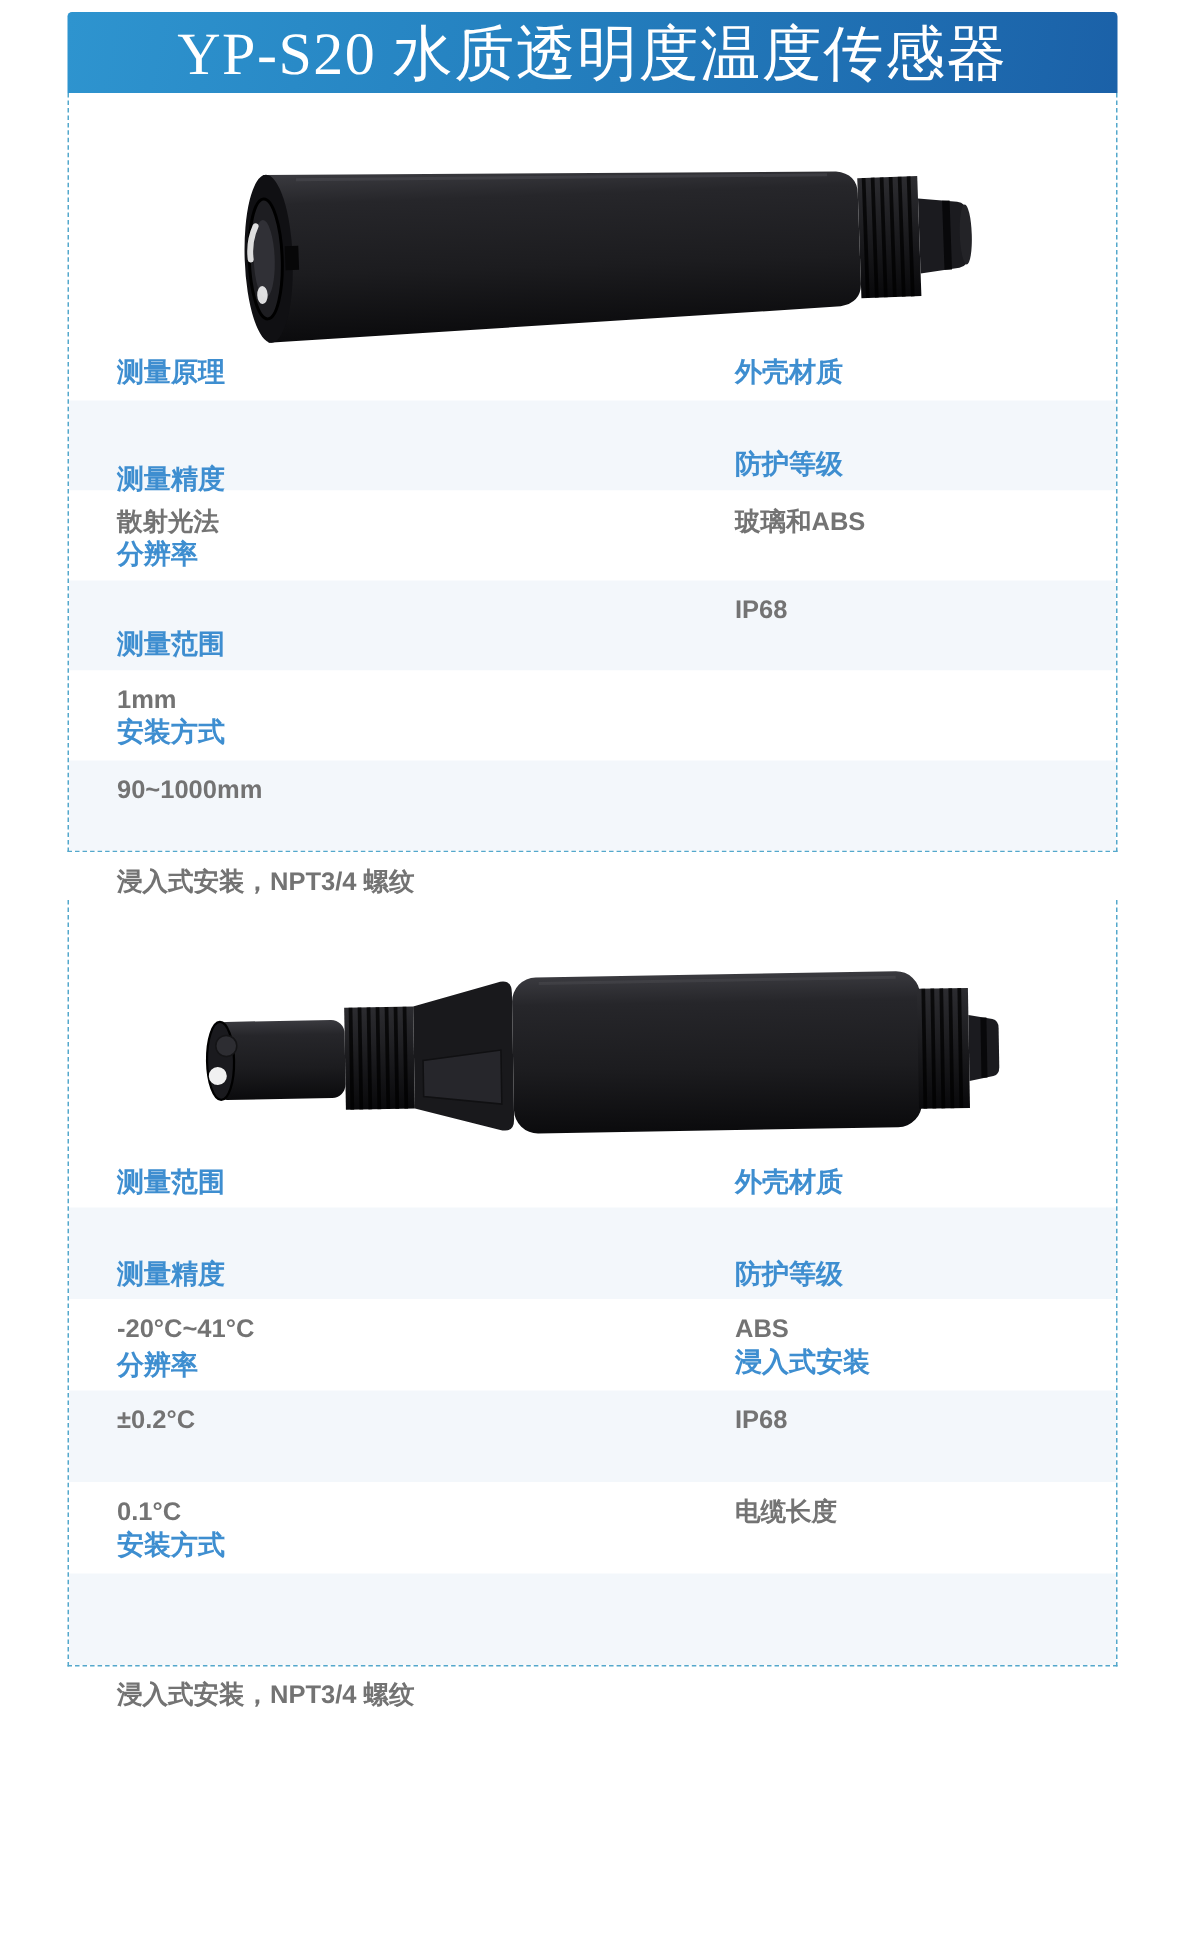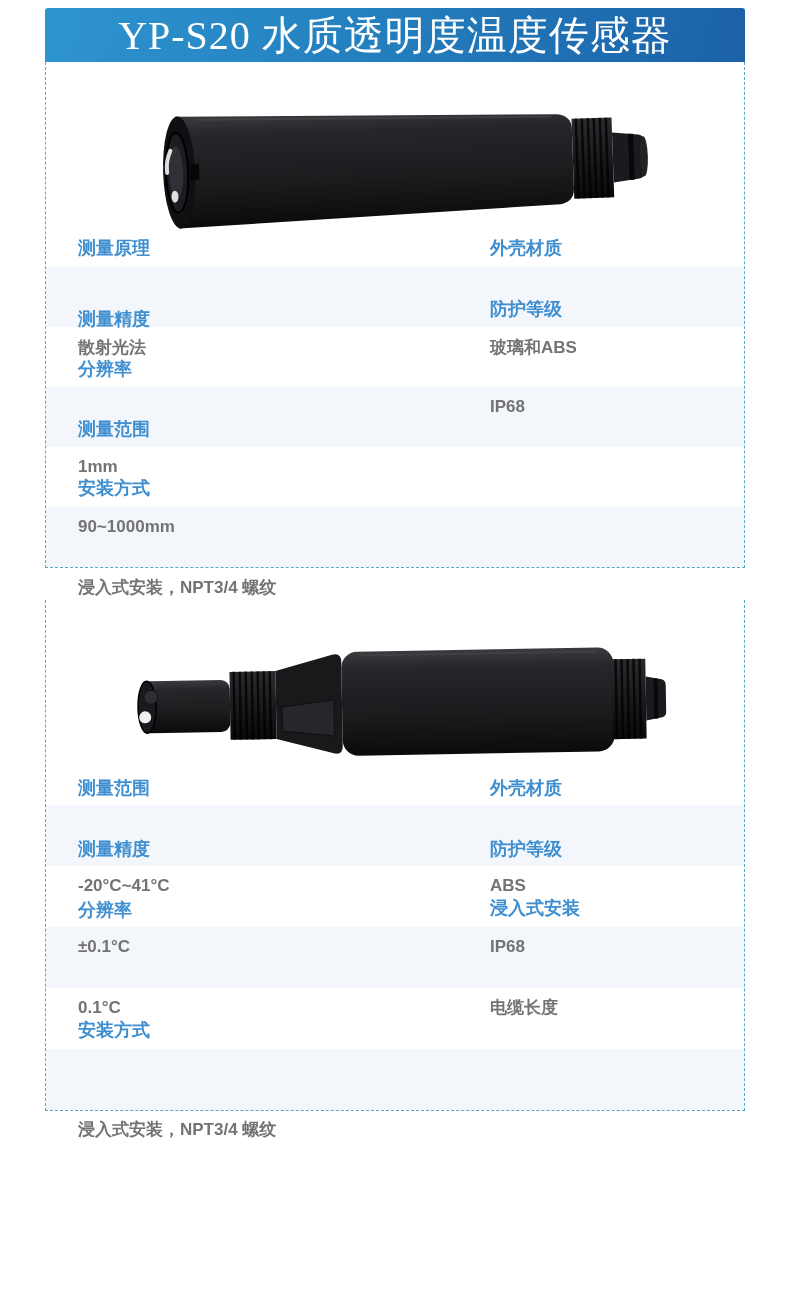--- a/index.html
+++ b/index.html
@@ -188,21 +188,21 @@
           <span class="spec-value">-20°C~41°C</span>
         </div>
         <div class="cell right">
           <span class="spec-label">外壳材质</span>
           <span class="spec-value">ABS</span>
         </div>
       </div>
       <div class="spec-row">
         <div class="cell left">
           <span class="spec-label">测量精度</span>
-          <span class="spec-value">±0.1°C</span>
+          <span class="spec-value">±0.2°C</span>
         </div>
         <div class="cell right">
           <span class="spec-label">防护等级</span>
           <span class="spec-value">IP68</span>
         </div>
       </div>
       <div class="spec-row alt">
         <div class="cell left">
           <span class="spec-label">分辨率</span>
           <span class="spec-value">0.1°C</span>

